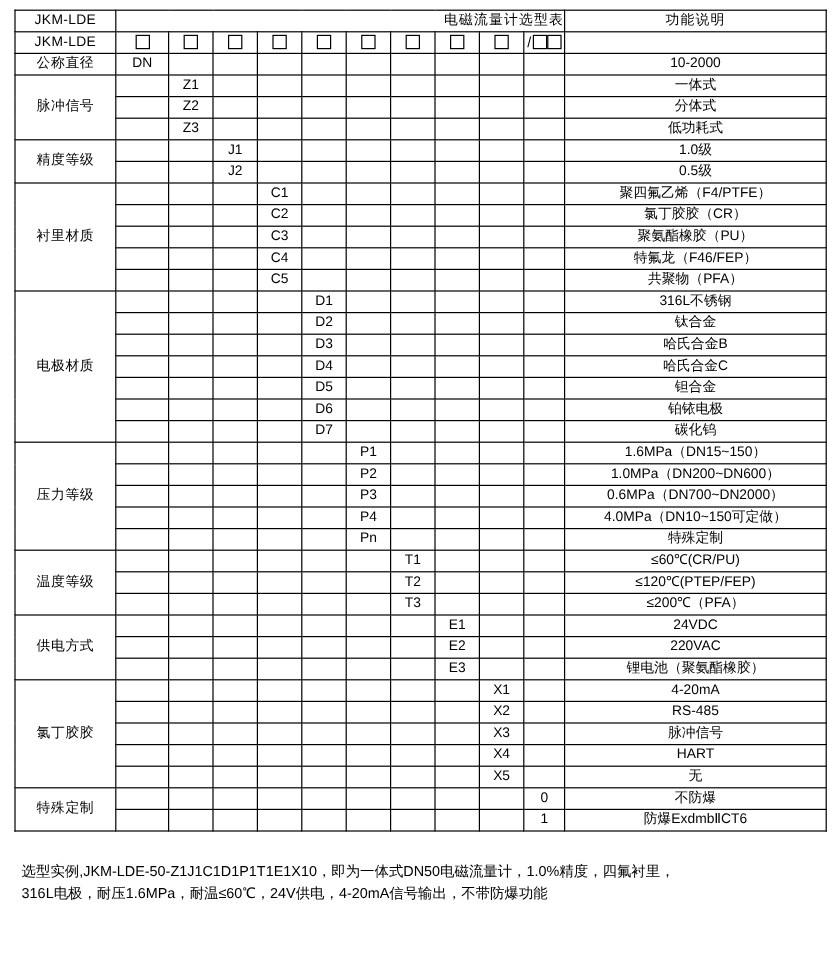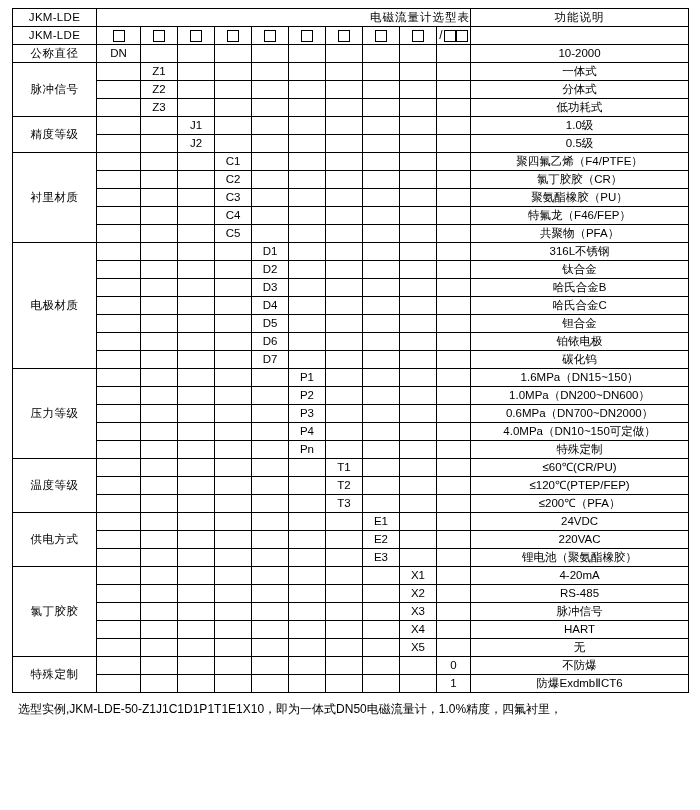--- a/index.html
+++ b/index.html
@@ -67,21 +67,21 @@
     border: 1px solid #000;
     vertical-align: middle;
   }
   .slash {
     display: inline-block;
     vertical-align: middle;
     font-size: 12px;
     padding-right: 1px;
   }
   .notes {
-    margin-top: 7px;
+    margin-top: 24px;
     font-size: 12px;
     line-height: 18px;
     padding-left: 6px;
   }
   .notes div {
     white-space: nowrap;
   }
 </style>
 </head>
 <body>
@@ -598,14 +598,15 @@
           <td></td>
           <td></td>
           <td class="code">1</td>
           <td class="desc">防爆ExdmbⅡCT6</td>
         </tr>
       </tbody>
   </table>
 
   <div class="notes">
     <div>选型实例,JKM-LDE-50-Z1J1C1D1P1T1E1X10，即为一体式DN50电磁流量计，1.0%精度，四氟衬里，</div>
+    <div>316L电极，耐压1.6MPa，耐温≤60℃，24V供电，4-20mA信号输出，不带防爆功能</div>
   </div>
 </div>
 
 </body></html>

